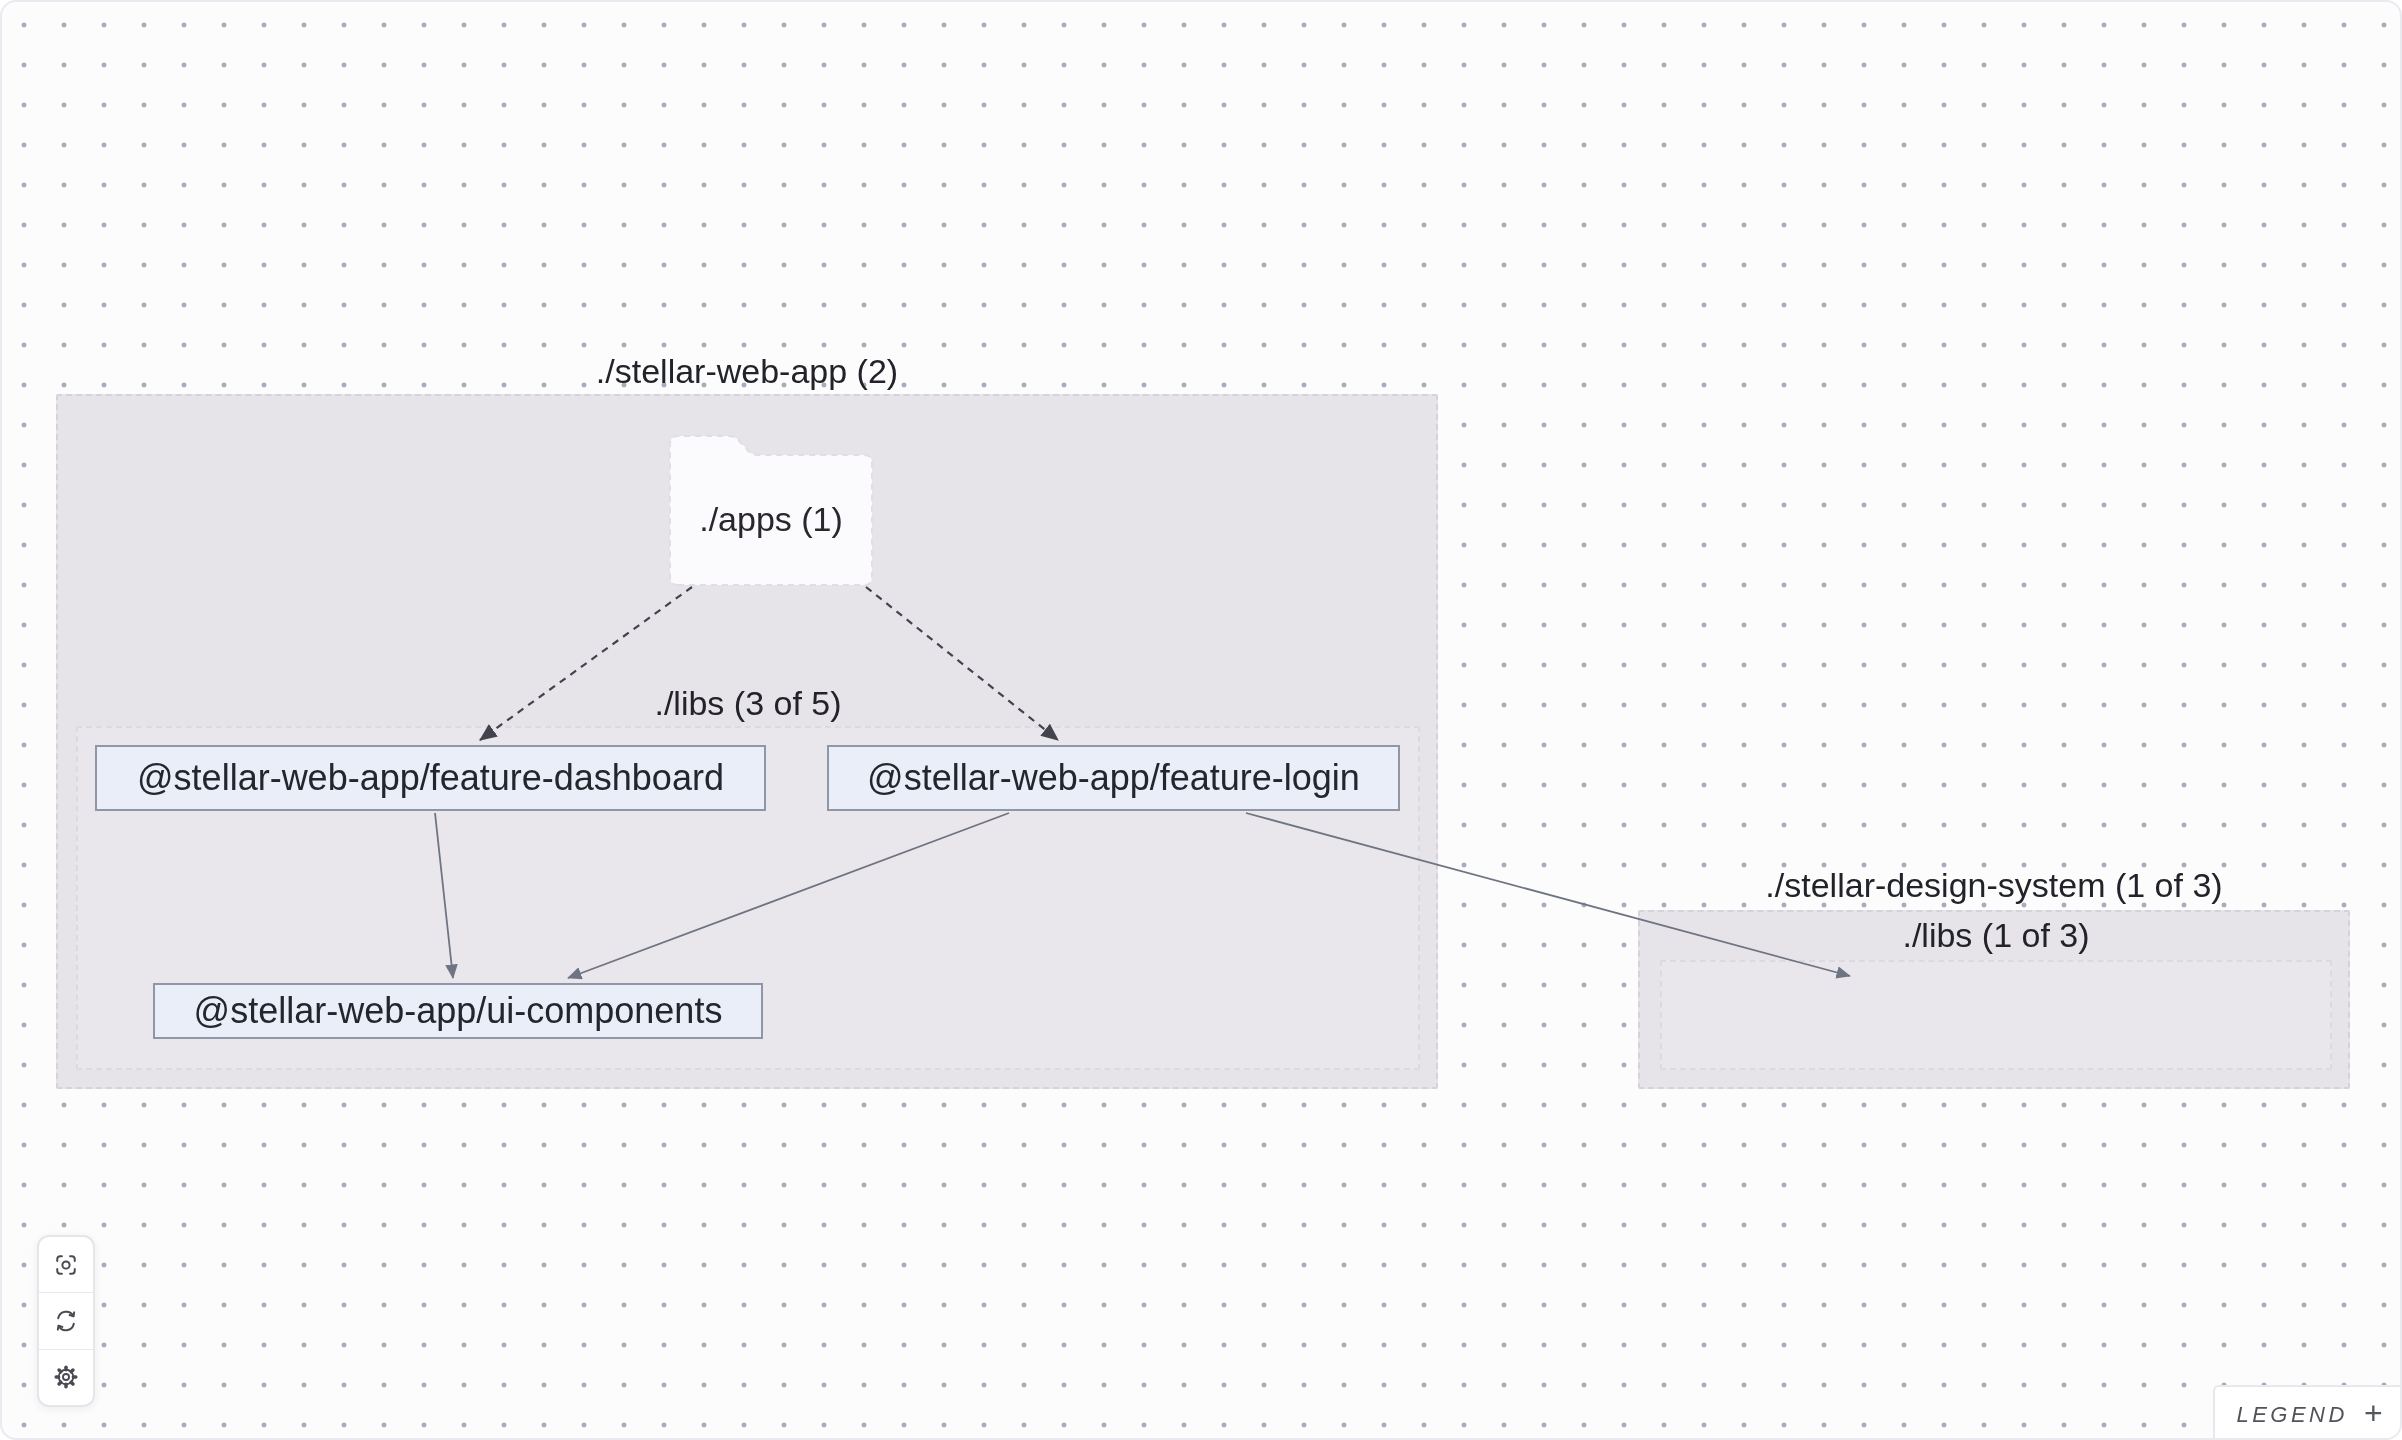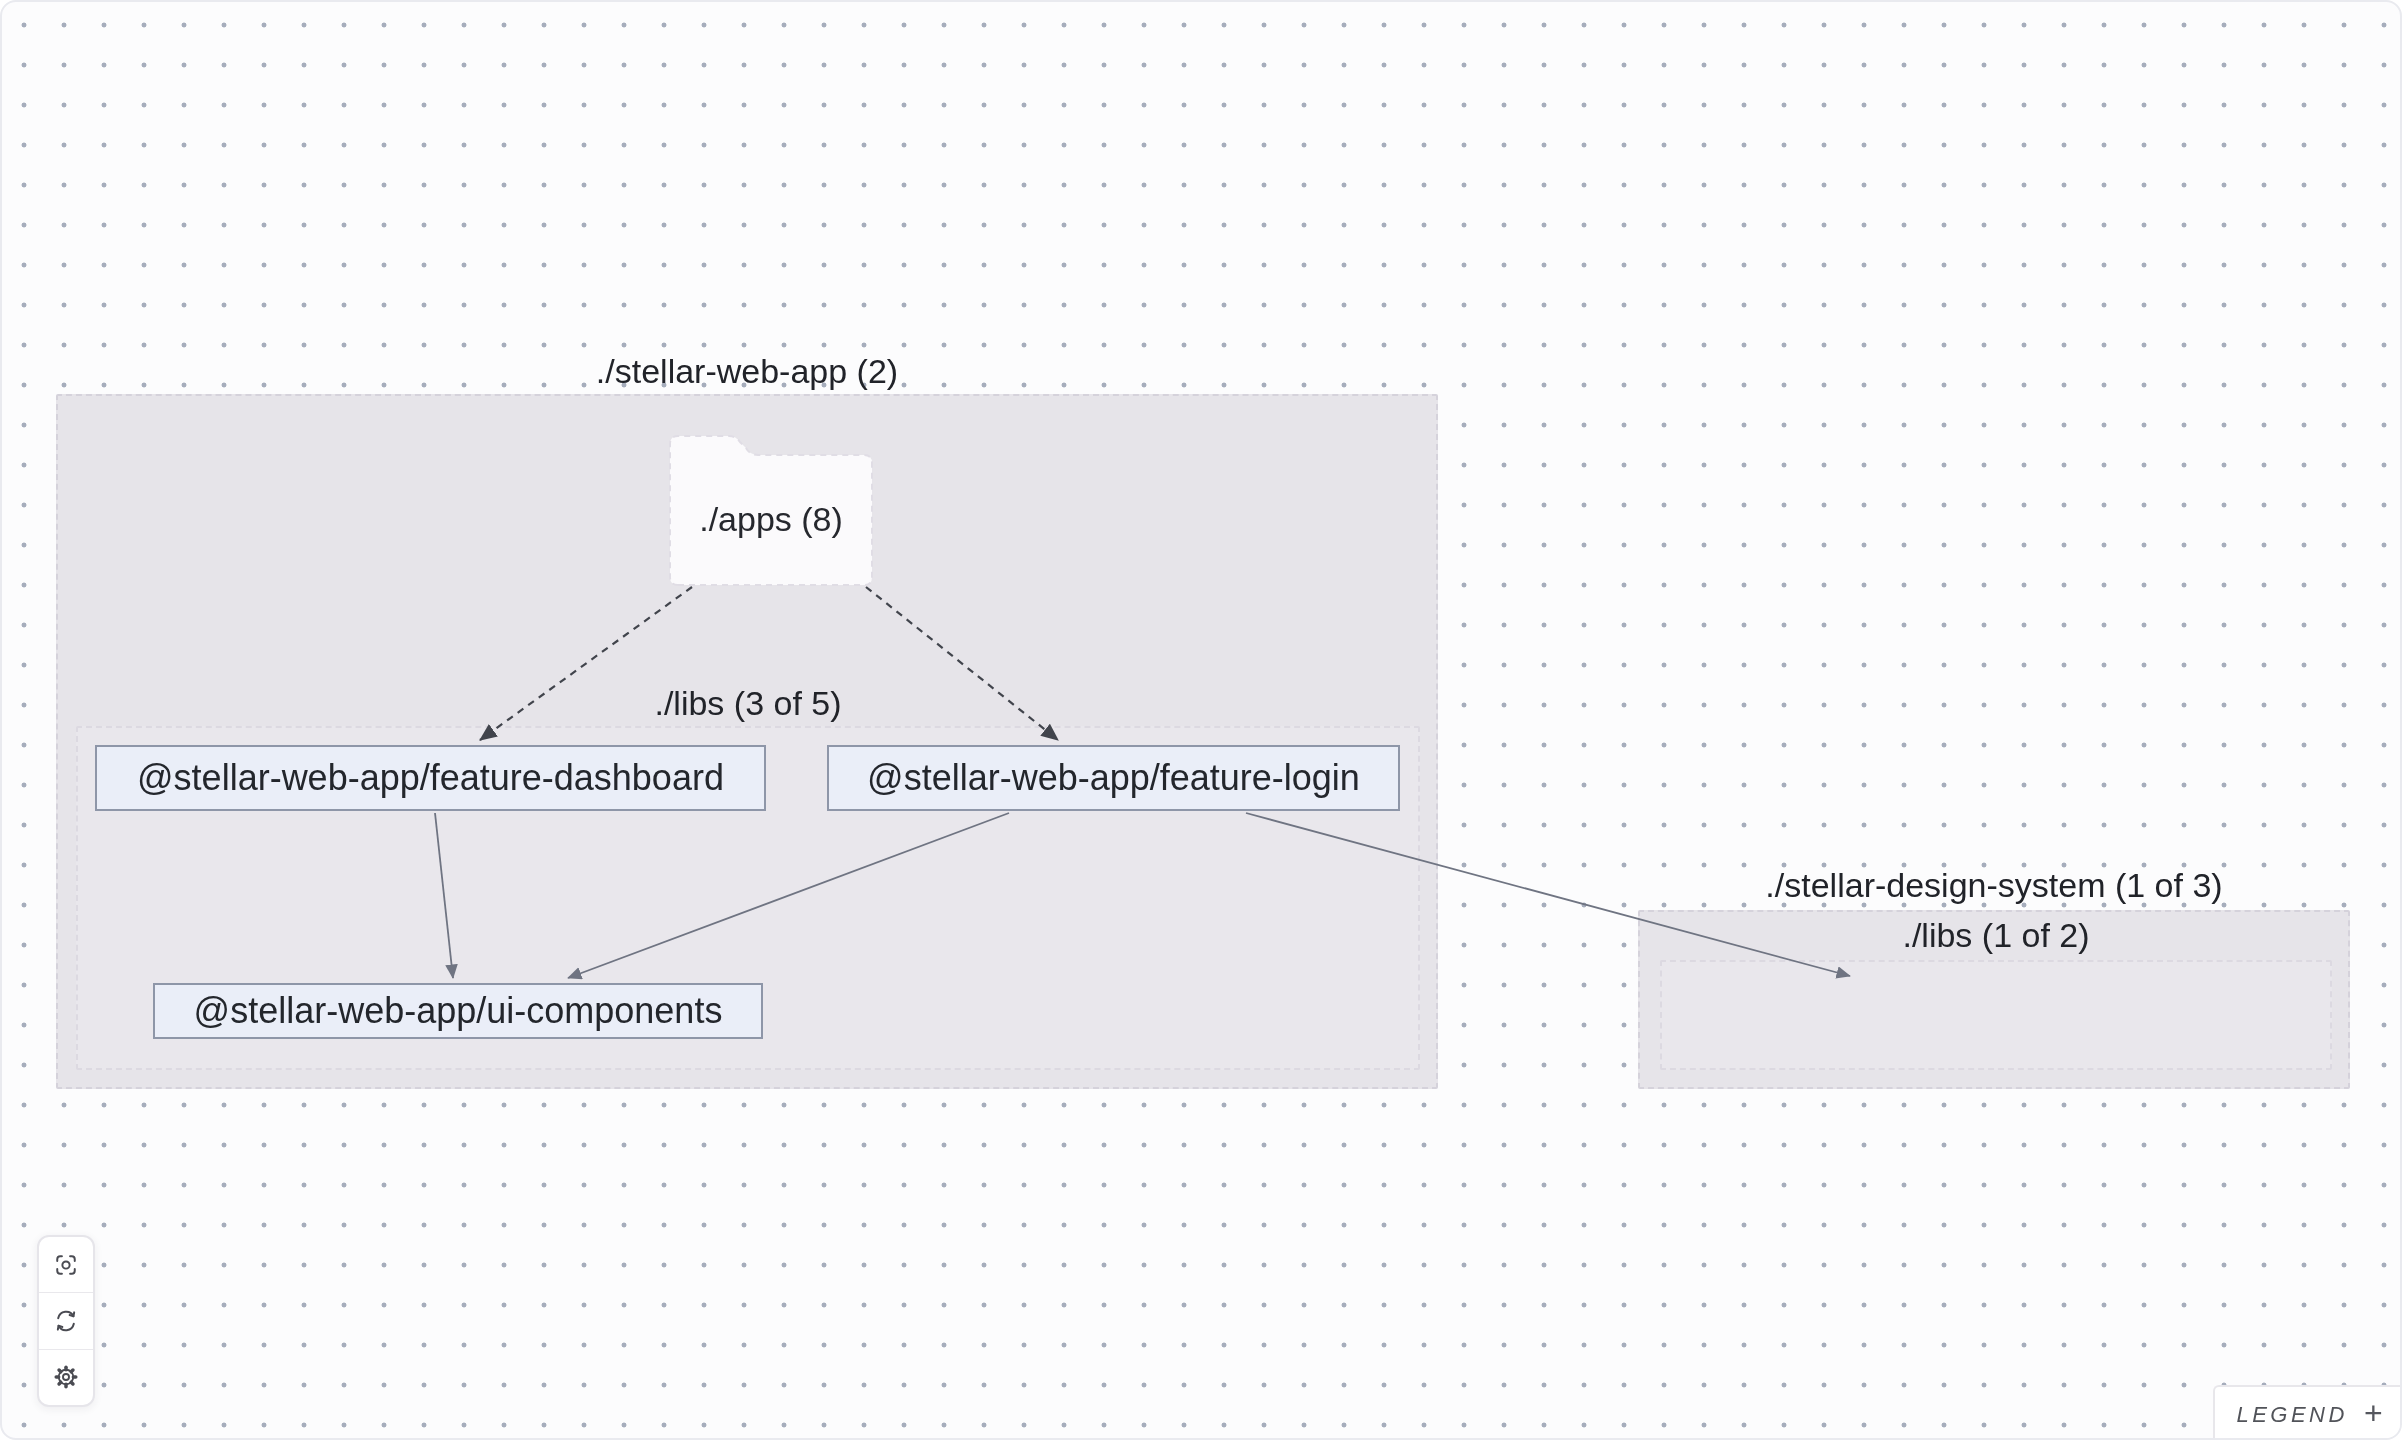--- a/index.html
+++ b/index.html
@@ -42,28 +42,28 @@
   <div class="cluster" style="left:54px;top:392px;width:1382px;height:695px;"></div>
   <div class="g-title" style="left:745px;top:350px;">./stellar-web-app (2)</div>
 
   <div class="subcluster" style="left:74px;top:724px;width:1344px;height:344px;"></div>
   <div class="g-title" style="left:746px;top:682px;">./libs (3 of 5)</div>
 
   <div class="folder-wrap" style="left:664px;top:428px;width:210px;height:160px;">
     <svg width="210" height="160" viewBox="0 0 210 160">
       <path d="M 12,155 L 198,155 Q 206,155 206,147 L 206,33 Q 206,25 198,25 L 92,25 Q 84,25 80,18 L 74,12 Q 70,6 63,6 L 12,6 Q 4,6 4,14 L 4,147 Q 4,155 12,155 Z" fill="#fbfafc" stroke="#e0dde5" stroke-width="2" stroke-dasharray="6 5"></path>
     </svg>
-    <div class="folder-label" style="top:70px;">./apps (8)</div>
+    <div class="folder-label" style="top:70px;">./apps (1)</div>
   </div>
 
   <div class="cluster" style="left:1636px;top:908px;width:712px;height:179px;"></div>
   <div class="g-title" style="left:1992px;top:864px;">./stellar-design-system (1 of 3)</div>
 
   <div class="subcluster" style="left:1658px;top:958px;width:672px;height:110px;"></div>
-  <div class="g-title" style="left:1994px;top:914px;">./libs (1 of 2)</div>
+  <div class="g-title" style="left:1994px;top:914px;">./libs (1 of 3)</div>
 
   <svg class="edges" width="2402" height="1440" viewBox="0 0 2402 1440">
     <defs>
       <marker id="arrowD" markerWidth="9" markerHeight="9" refX="7.5" refY="3.5" orient="auto">
         <path d="M0,0 L8,3.5 L0,7 Z" fill="#41444c"></path>
       </marker>
       <marker id="arrowS" markerWidth="9" markerHeight="9" refX="7.5" refY="3.5" orient="auto">
         <path d="M0,0 L8,3.5 L0,7 Z" fill="#6f7482"></path>
       </marker>
     </defs>

